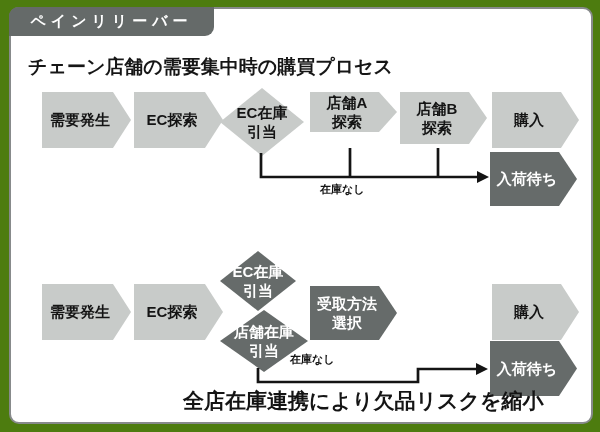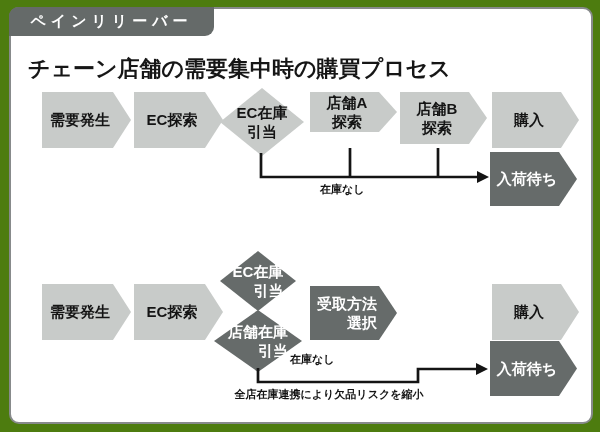--- a/index.html
+++ b/index.html
@@ -11,41 +11,41 @@
     position:absolute;left:9px;top:7px;width:580px;height:413px;
     border:2px solid #878a8b;border-radius:10px;background:#ffffff;z-index:0;
   }
   .banner{
     position:absolute;left:9px;top:7px;width:205px;height:29px;z-index:5;
     background:#656a69;color:#ffffff;font-weight:bold;font-size:15px;letter-spacing:5px;
     display:flex;align-items:center;justify-content:center;
     border-radius:9px 0 9px 0;
   }
   .heading{
-    position:absolute;z-index:2;font-weight:bold;font-size:22px;color:#161616;white-space:nowrap;
+    position:absolute;z-index:2;font-weight:bold;font-size:19px;color:#161616;white-space:nowrap;
   }
   .shape{position:absolute;z-index:2;display:flex;align-items:center;justify-content:center;}
   .fillbg{position:absolute;inset:0;}
   .chev{clip-path:polygon(0 0,calc(100% - 18px) 0,100% 50%,calc(100% - 18px) 100%,0 100%);}
   .diamond{clip-path:polygon(50% 0,100% 50%,50% 100%,0 50%);}
   .light{background:#c8cbc9;}
   .dark{background:#666b6a;}
   .lbl{
     position:relative;z-index:2;font-weight:bold;font-size:15px;line-height:1.3;
     text-align:center;white-space:pre-line;color:#141414;
   }
   .chevlbl{padding-right:13px;}
-  .white{color:#ffffff;text-align:right;}
+  .white{color:#ffffff;}
   .overlay{position:absolute;left:0;top:0;z-index:3;pointer-events:none;}
   .floatlbl{
     position:absolute;z-index:4;font-weight:bold;font-size:11px;color:#141414;
     text-align:left;white-space:nowrap;
   }
   .note{
-    position:absolute;z-index:4;font-weight:bold;font-size:11px;color:#141414;
+    position:absolute;z-index:4;font-weight:bold;font-size:21px;color:#141414;
     text-align:center;white-space:nowrap;
   }
   .omit-svg{position:absolute;inset:0;}
 </style>
 </head>
 <body>
 
 <div class="stage">
 
   <div class="frame"></div>
@@ -104,21 +104,21 @@
     <div class="fillbg chev light"></div>
     <div class="lbl chevlbl">EC探索</div>
   </div>
 
   <div class="shape" style="left:220px;top:251px;width:76px;height:60px;">
     <div class="fillbg diamond dark"></div>
     <div class="lbl white">EC在庫
 引当</div>
   </div>
 
-  <div class="shape" style="left:214px;top:310px;width:88px;height:62px;">
+  <div class="shape" style="left:220px;top:310px;width:88px;height:62px;">
     <div class="fillbg diamond dark"></div>
     <div class="lbl white">店舗在庫
 引当</div>
   </div>
 
   <div class="shape" style="left:310px;top:286px;width:87px;height:54px;">
     <div class="fillbg chev dark"></div>
     <div class="lbl chevlbl white">受取方法
 選択</div>
   </div>

